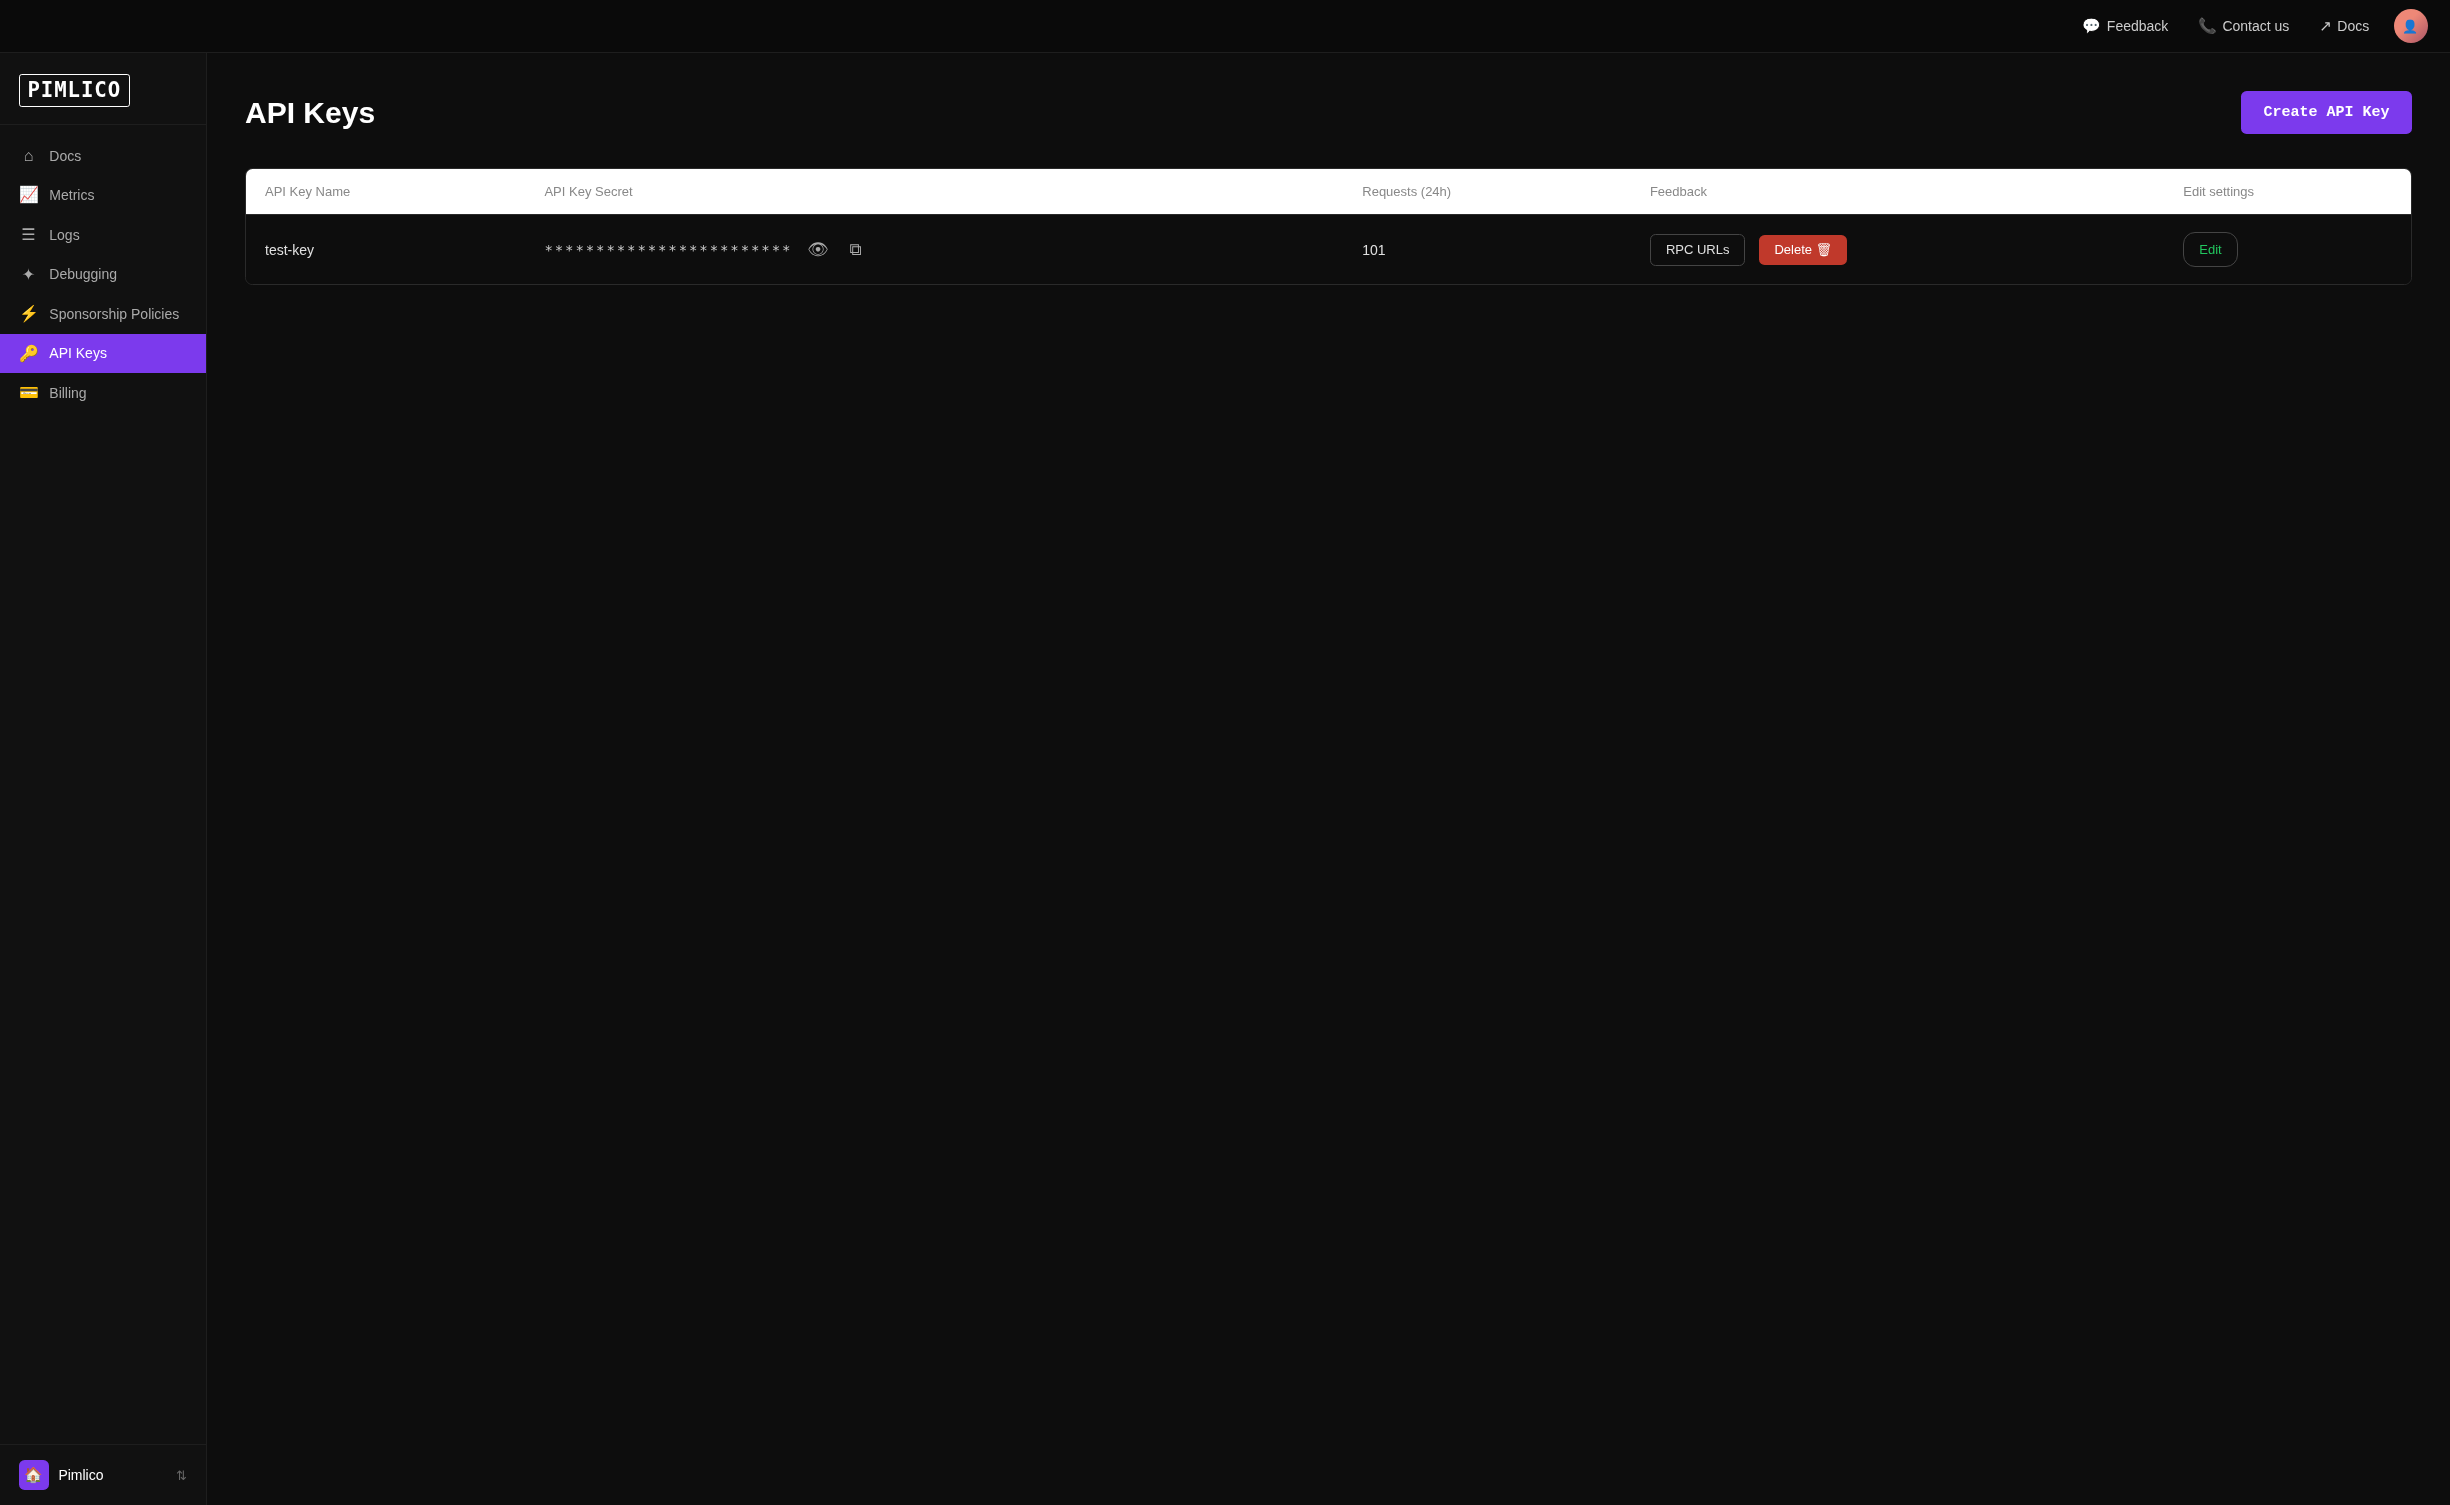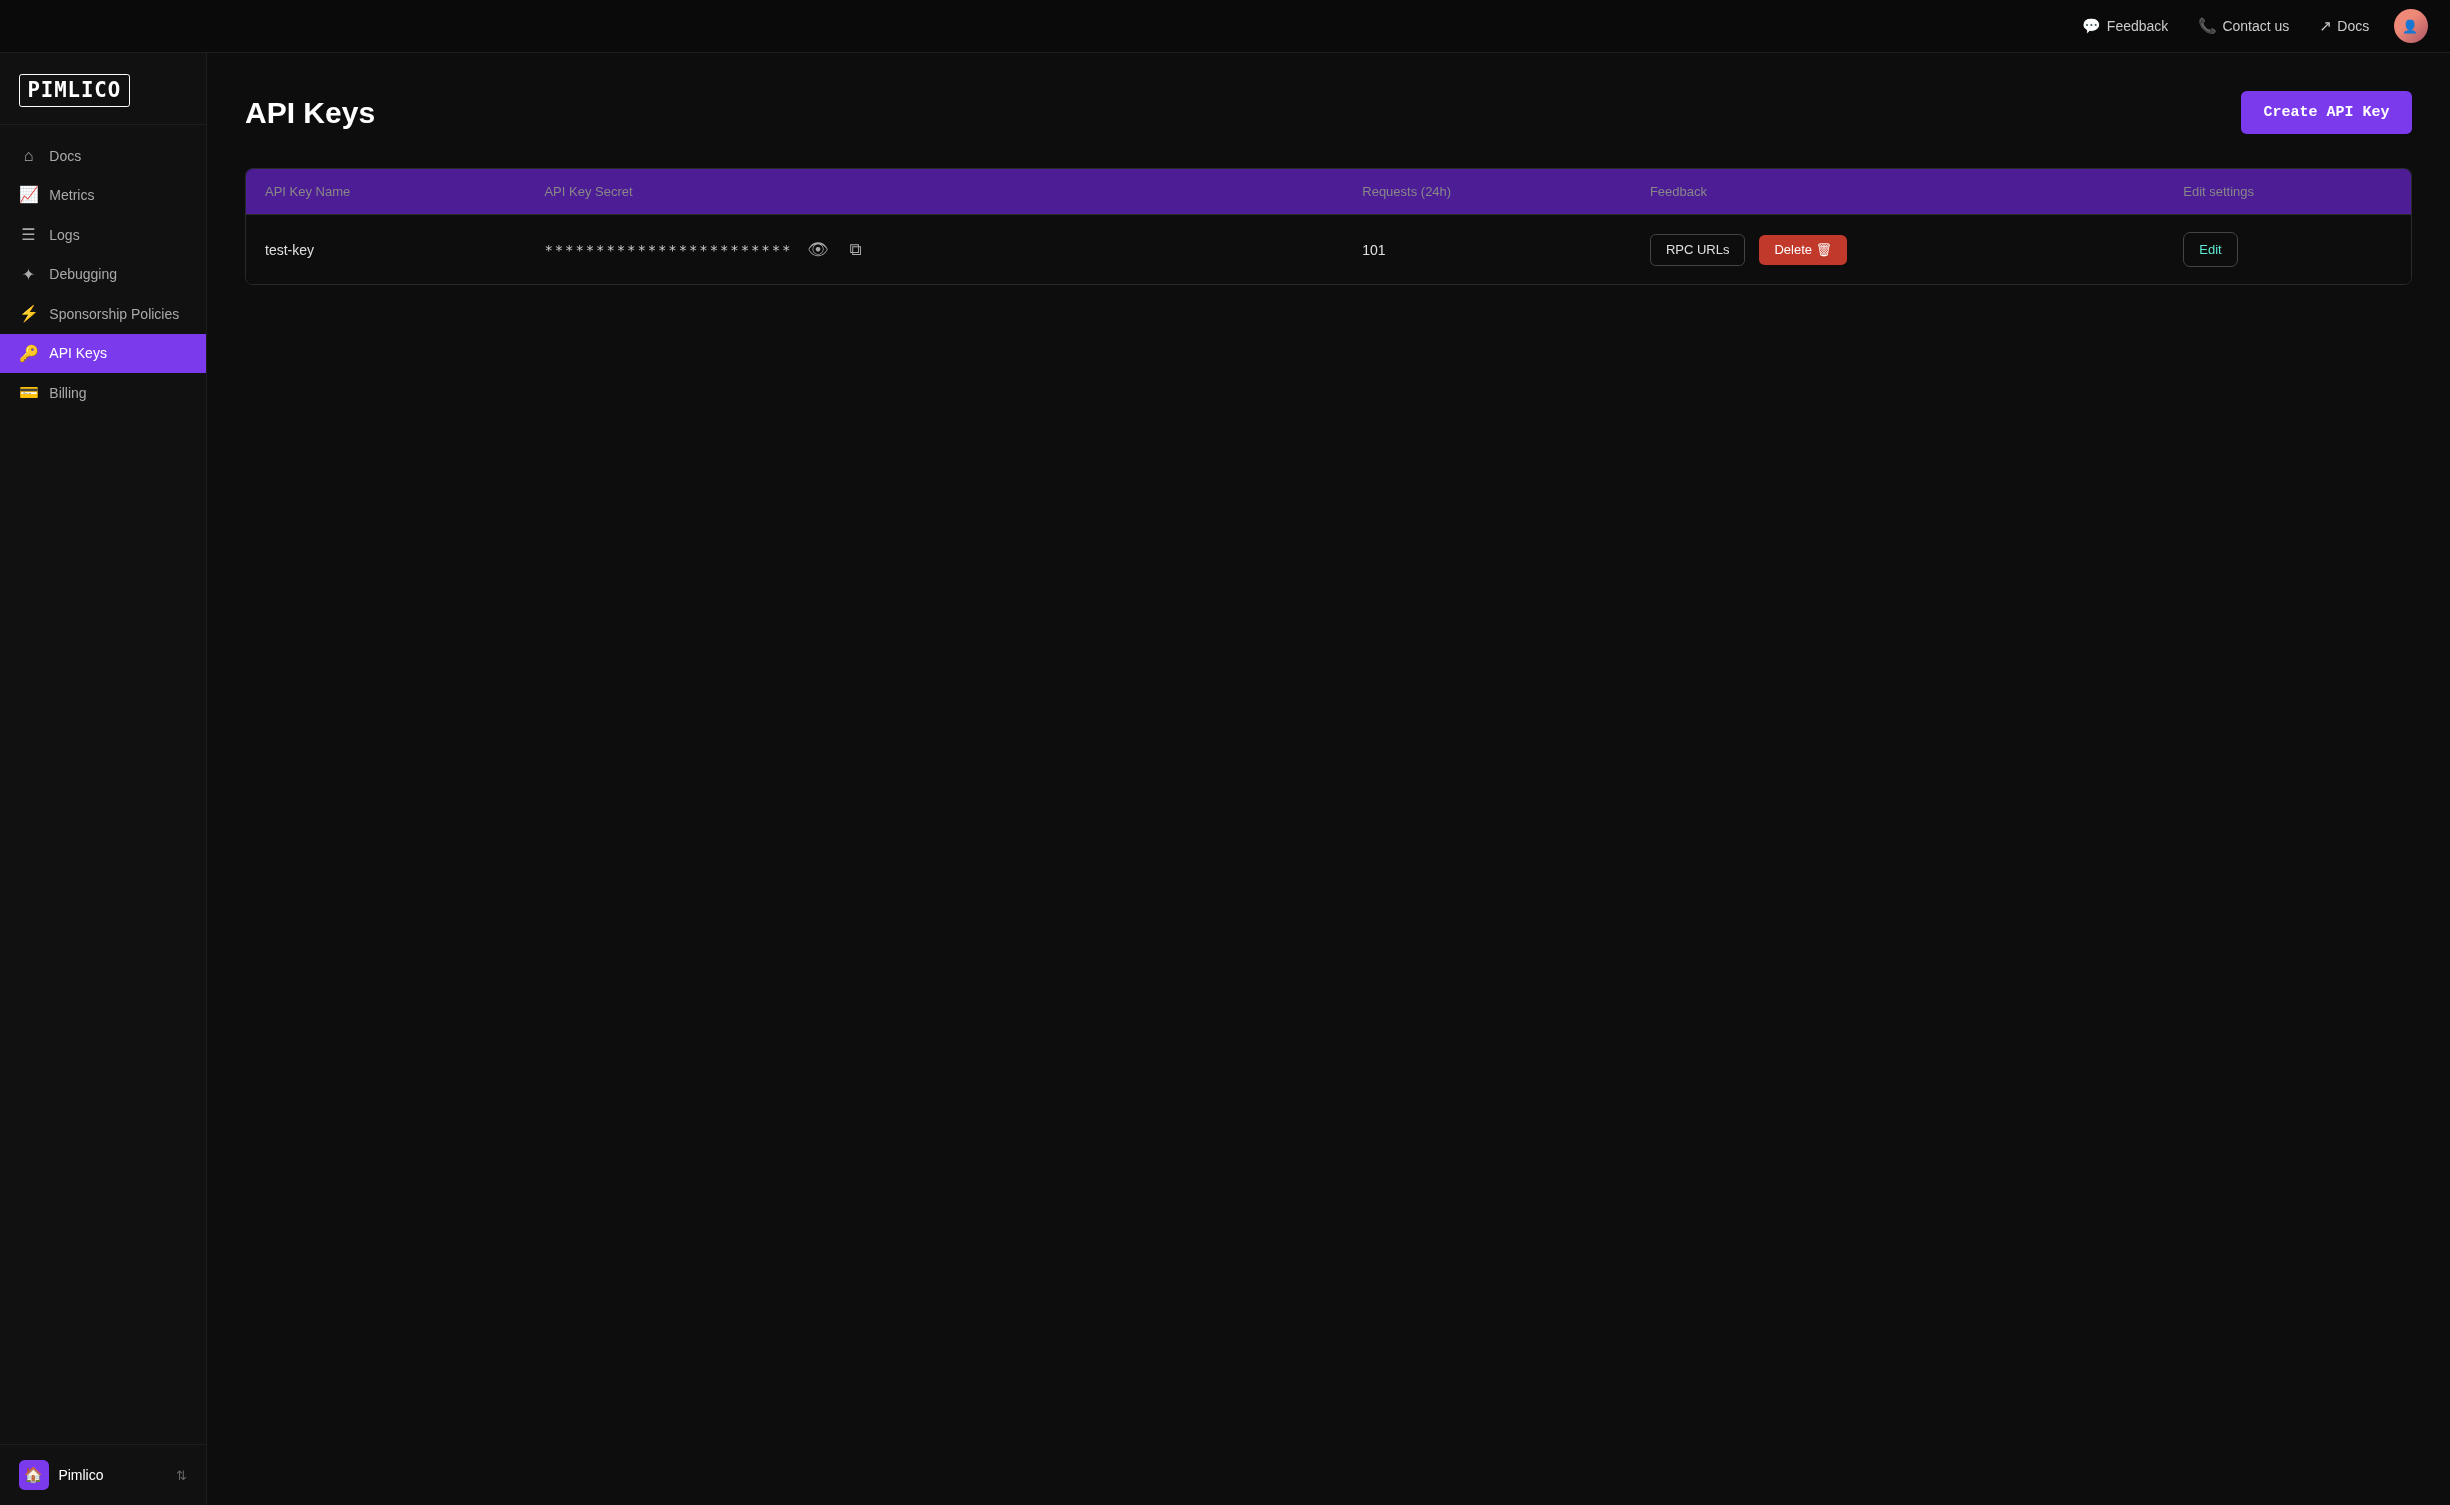--- a/index.html
+++ b/index.html
@@ -168,21 +168,21 @@
     .table-container {
       border: 0.9px solid #2a2a2a;
       border-radius: 7.5px;
       overflow: hidden;
     }
     .table {
       width: 100%;
       border-collapse: collapse;
     }
     .table thead tr {
-      background: #4c1d95;
+      background: #ffffff;
       border-bottom: 0.9px solid #2a2a2a;
     }
     .table th {
       padding: 15px 19px;
       text-align: left;
       font-size: 13px;
       font-weight: 500;
       color: #888;
     }
     .table td {
@@ -241,23 +241,23 @@
       font-size: 13px;
       cursor: pointer;
       display: flex;
       align-items: center;
       gap: 5.6px;
       transition: background 0.15s;
     }
     .edit-btn {
       background: transparent;
       border: 0.9px solid #444;
-      color: #5eead4;
+      color: #22c55e;
       padding: 9px 15px;
-      border-radius: 7px;
+      border-radius: 12px;
       font-size: 13px;
       cursor: pointer;
       transition: background 0.15s;
     }
   </style>
 </head>
 <body>
 
 <div class="topbar">
   <div class="topbar-actions">

